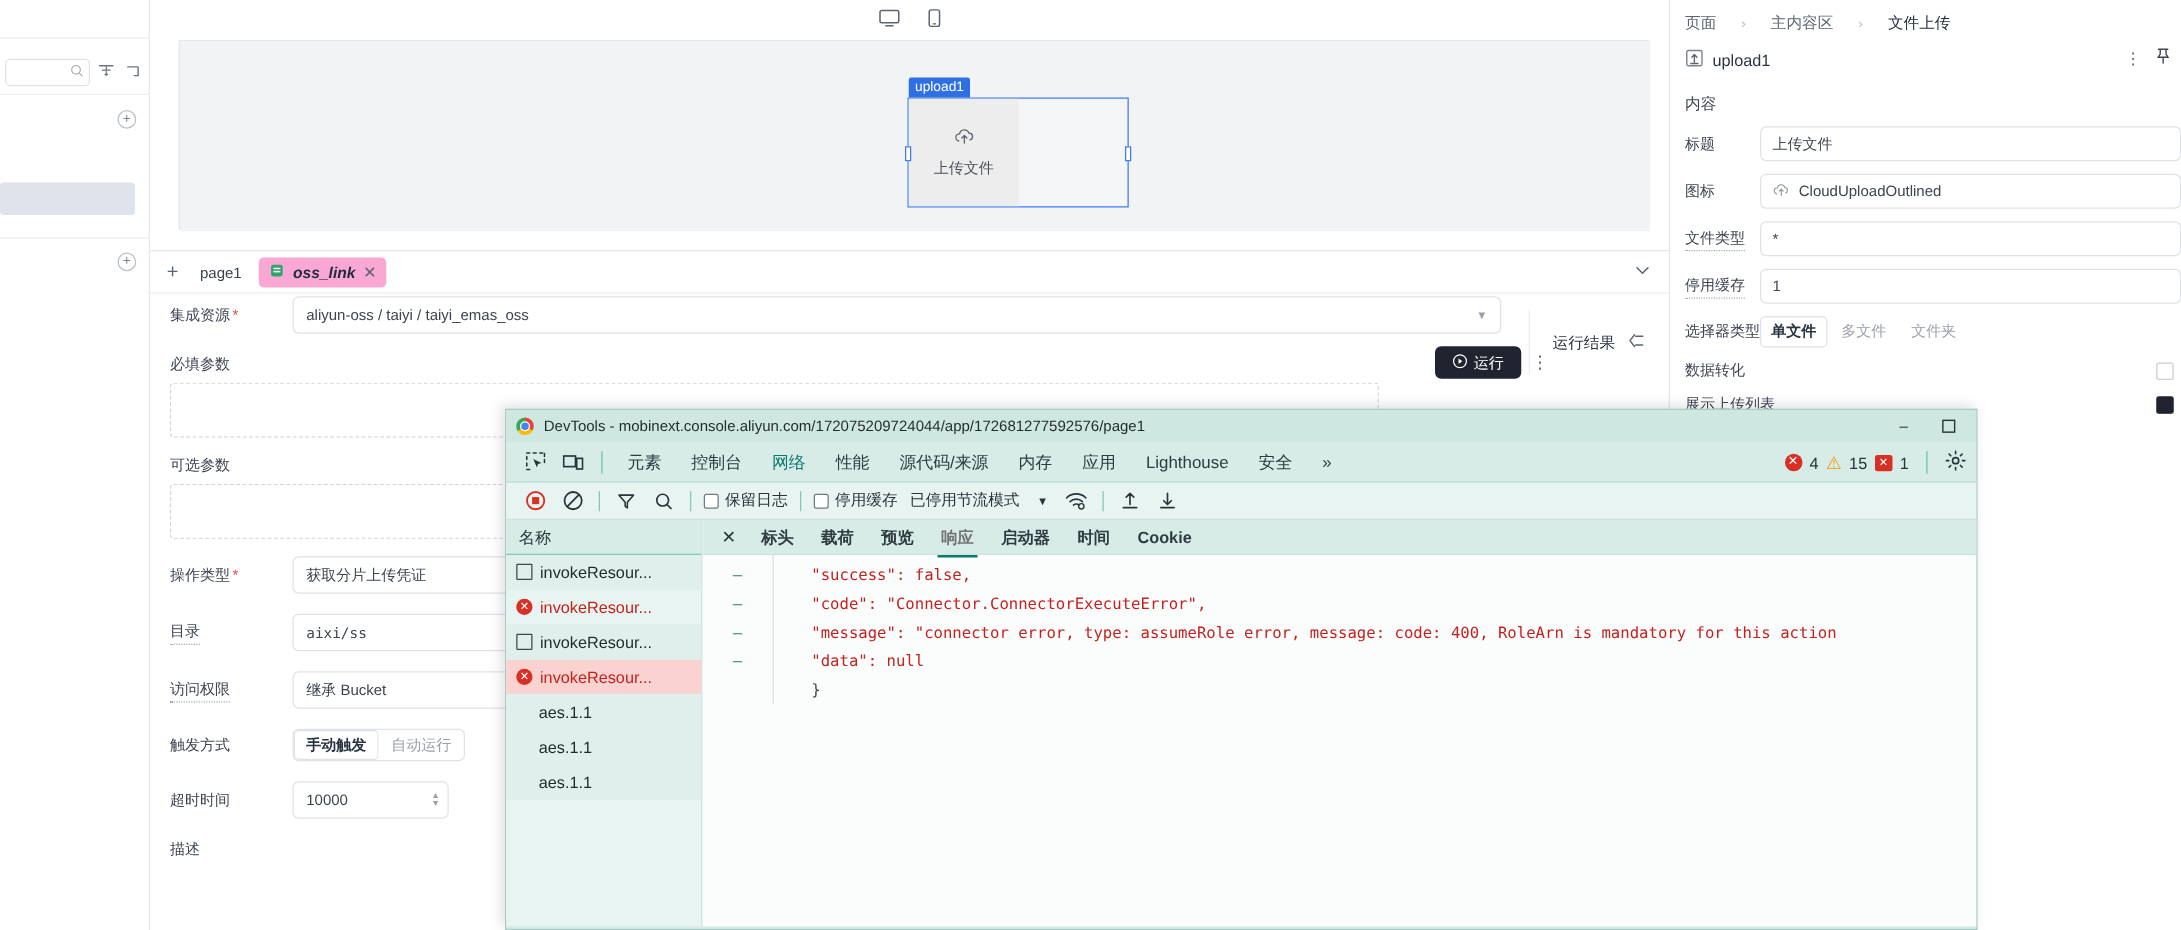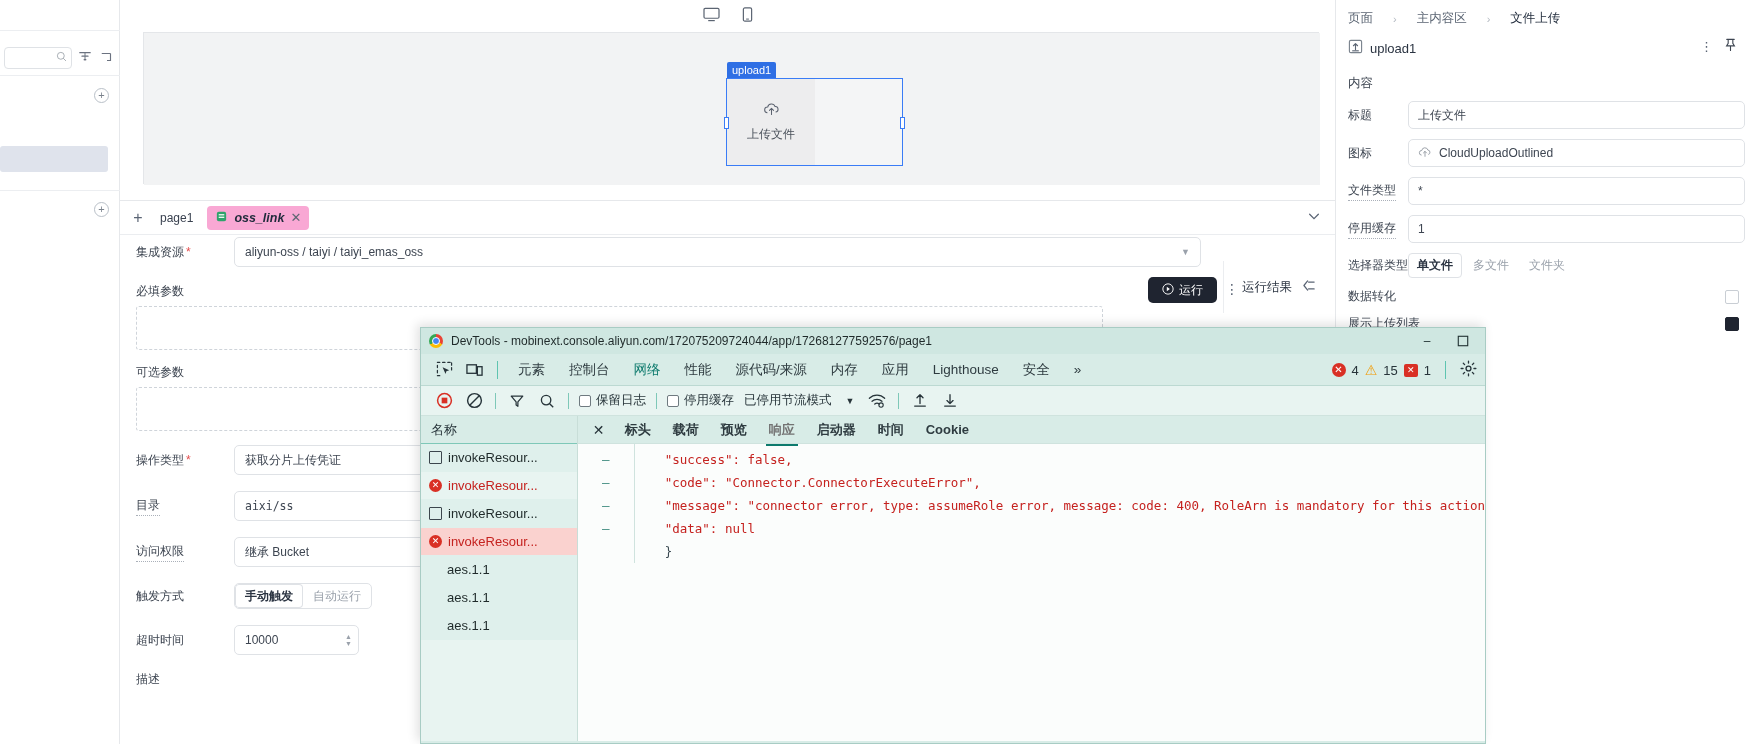--- a/index.html
+++ b/index.html
@@ -120,21 +120,21 @@
   .subtabs .st.active { color: #1f2a3a; font-weight: bold; }
 
   .run-btn {
     position: absolute; right: 118px; top: 42px;
     background: #1f2430; color: #fff; border-radius: 5px;
     height: 26px; padding: 0 14px; display: flex; align-items: center; gap: 5px;
     font-size: 12px;
   }
   .run-dots { position: absolute; right: 96px; top: 46px; color: #5a6474; font-size: 14px; }
   .run-result-bar {
-    position: absolute; right: 0; top: 26px; width: 112px; height: 52px;
+    position: absolute; right: 0; top: 13px; width: 112px; height: 52px;
     border-left: 1px solid #ebedf0;
     display: flex; align-items: center; justify-content: center; gap: 10px;
     font-size: 12.5px; color: #2b3442;
   }
   .run-result-bar .col-ico { color: #5a6474; }
 
   .form { padding: 2px 0 0 16px; }
   .frow { display: flex; align-items: center; margin-bottom: 16px; }
   .flabel {
     width: 98px; font-size: 12px; color: #3d4551; flex: 0 0 98px;
@@ -204,21 +204,21 @@
   .pseg { display: flex; align-items: center; gap: 2px; }
   .pseg .s {
     padding: 4px 9px; font-size: 12px; color: #9aa1ab; border-radius: 4px;
   }
   .pseg .s.on { background: #fff; color: #2b3442; border: 1px solid #dfe2e6; font-weight: bold; padding: 3px 8px; }
   .pcheck { width: 14px; height: 14px; border: 1px solid #c9ced4; border-radius: 2px; }
   .pcheck.on { background: #1f2430; border-color: #1f2430; }
 
   
   .devtools {
-    position: absolute; left: 420px; top: 327px; width: 1066px; height: 417px;
+    position: absolute; left: 404px; top: 327px; width: 1178px; height: 417px;
     background: #d8ece7; border: 1px solid #a8ccc4;
     box-shadow: -3px -3px 10px rgba(0,0,0,0.12);
     font-family: "Liberation Sans", "DejaVu Sans", sans-serif;
   }
   .dt-title {
     height: 26px; background: #cfe7e1; display: flex; align-items: center;
     padding-left: 8px; gap: 8px; position: relative;
   }
   .dt-title .tt { font-size: 12px; color: #1f2a2a; }
   .dt-winbtns { position: absolute; right: 4px; top: 0; height: 26px; display: flex; align-items: center; }

